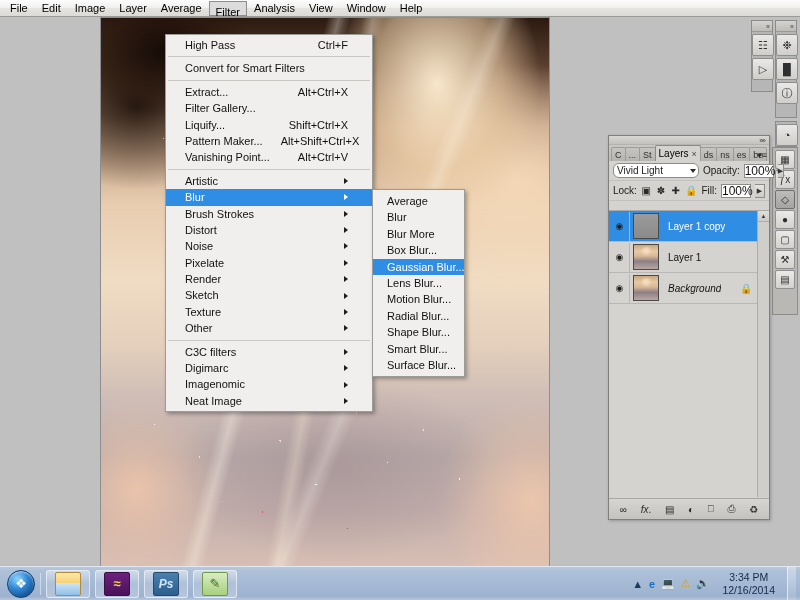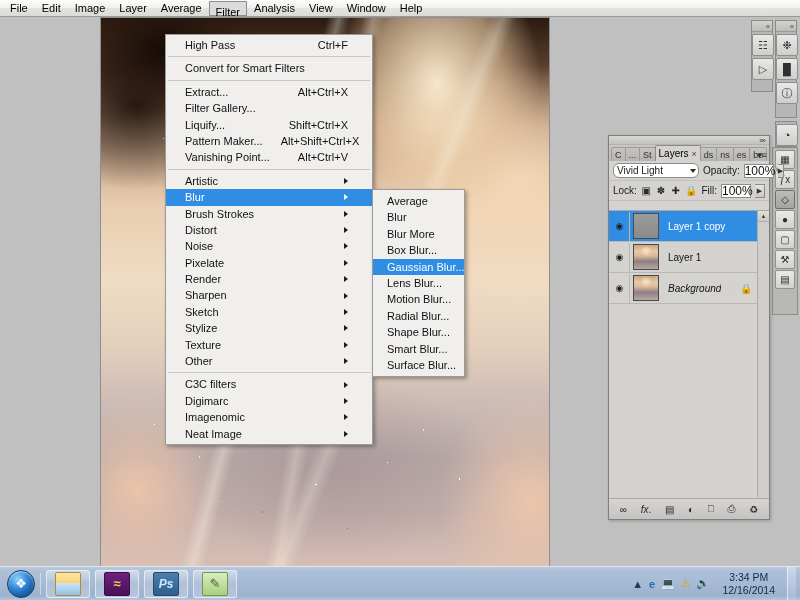--- a/index.html
+++ b/index.html
@@ -530,29 +530,21 @@
         </div>
         <div class="mi">
           <span class="label">Pixelate</span>
           <span class="arrow"></span>
         </div>
         <div class="mi">
           <span class="label">Render</span>
           <span class="arrow"></span>
         </div>
         <div class="mi">
-          <span class="label">Sharpen</span>
-          <span class="arrow"></span>
-        </div>
-        <div class="mi">
           <span class="label">Sketch</span>
-          <span class="arrow"></span>
-        </div>
-        <div class="mi">
-          <span class="label">Stylize</span>
           <span class="arrow"></span>
         </div>
         <div class="mi">
           <span class="label">Texture</span>
           <span class="arrow"></span>
         </div>
         <div class="mi">
           <span class="label">Other</span>
           <span class="arrow"></span>
         </div>

